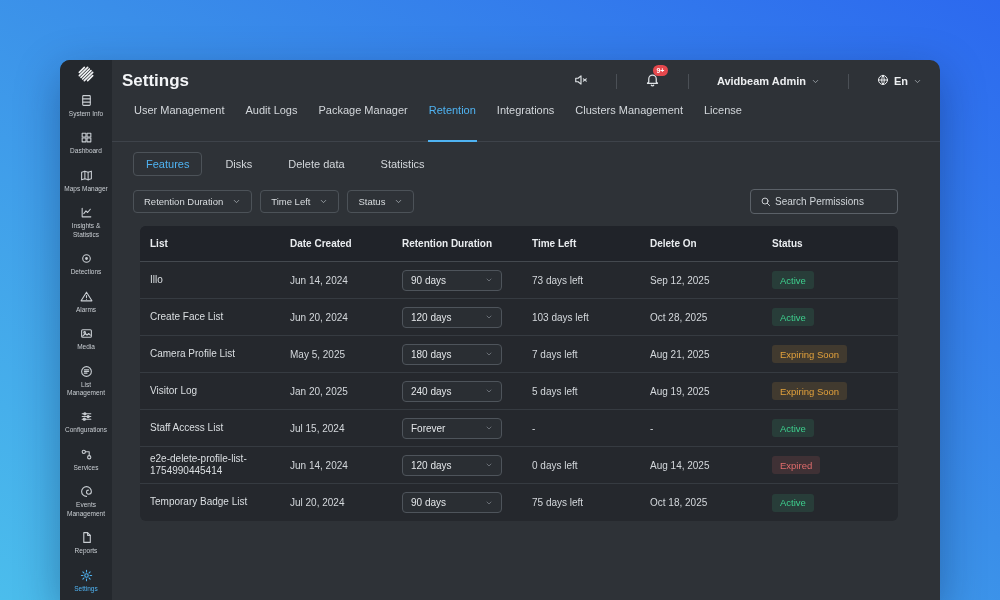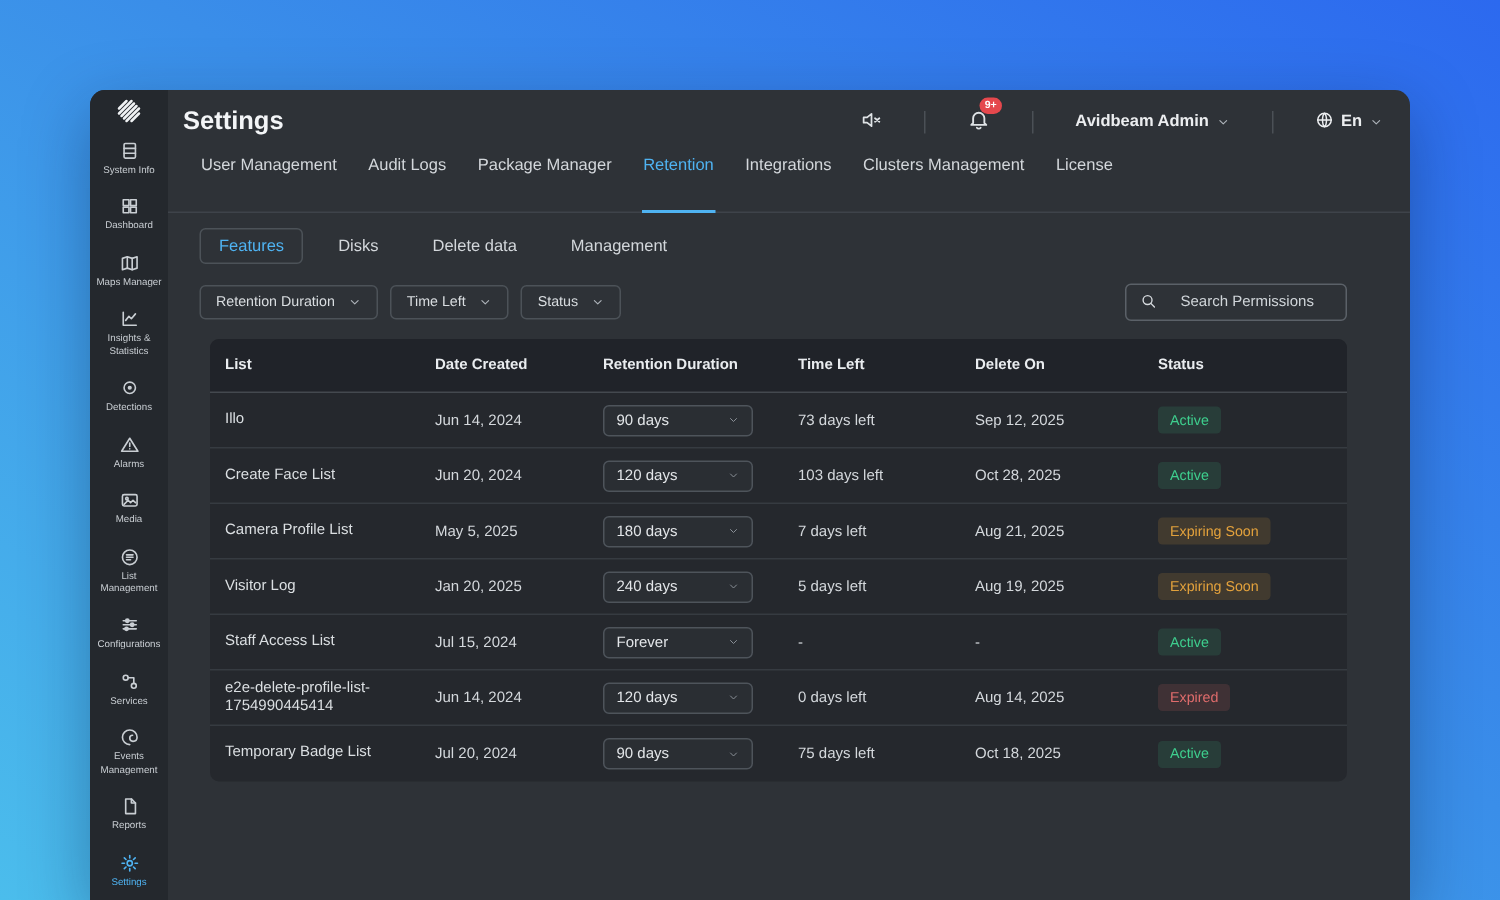--- a/index.html
+++ b/index.html
@@ -45,21 +45,21 @@
   .subtab { font-size:11px; color:#d3d7db; padding:5px 12px; cursor:pointer; border:1px solid transparent; }
   .subtab.active { color:#4fb3f2; border:1px solid #4c5258; border-radius:4px; }
 
   
   .filter-row { display:flex; align-items:center; margin:13px 42px 0 21px; }
   .pills { display:flex; gap:8px; }
   .pill { display:flex; align-items:center; gap:9px; background:transparent; border:1px solid #4c5258;
     border-radius:4px; padding:5px 10px; font-size:9.5px; color:#d9dde0; cursor:pointer;
     font-family:"Liberation Sans", sans-serif; }
   .search-box { margin-left:auto; width:148px; height:25px; border:1px solid #5b6168; border-radius:4px;
-    display:flex; align-items:center; gap:16px; padding:0 9px; color:#d6dade; }
+    display:flex; align-items:center; gap:4px; padding:0 9px; color:#d6dade; }
   .search-box input { flex:1; min-width:0; background:transparent; border:none; outline:none;
     color:#e8ebee; font-size:10px; font-family:"Liberation Sans", sans-serif; }
   .search-box input::placeholder { color:#d0d5d9; }
 
   
   .table-card { margin:12px 42px 0 28px; background:#25282d; border-radius:6px; overflow:hidden; }
   .trow { display:grid; grid-template-columns:140px 112px 130px 118px 122px 1fr;
     align-items:center; padding:0 10px; }
   .thead { height:36px; background:#202329; border-bottom:1px solid #44494f;
     font-size:10px; font-weight:700; color:#e9ecef; }
@@ -287,21 +287,21 @@
   <div class="tab">License</div>
 </div>
 
       <div class="subtabs" id="subtabs">
   <div class="subtab active">Features</div>
 
   <div class="subtab">Disks</div>
 
   <div class="subtab">Delete data</div>
 
-  <div class="subtab">Management</div>
+  <div class="subtab">Statistics</div>
 </div>
 
       <div class="filter-row">
         <div class="pills" id="pills">
   <button class="pill">
     <span class="pill-label">Retention Duration</span>
     <span class="chev">
                 <svg width="9" height="9" viewBox="0 0 24 24" fill="none" stroke="currentColor" stroke-width="2" stroke-linecap="round" stroke-linejoin="round">
                   <path d="M6 9l6 6 6-6"></path>
                 </svg>

